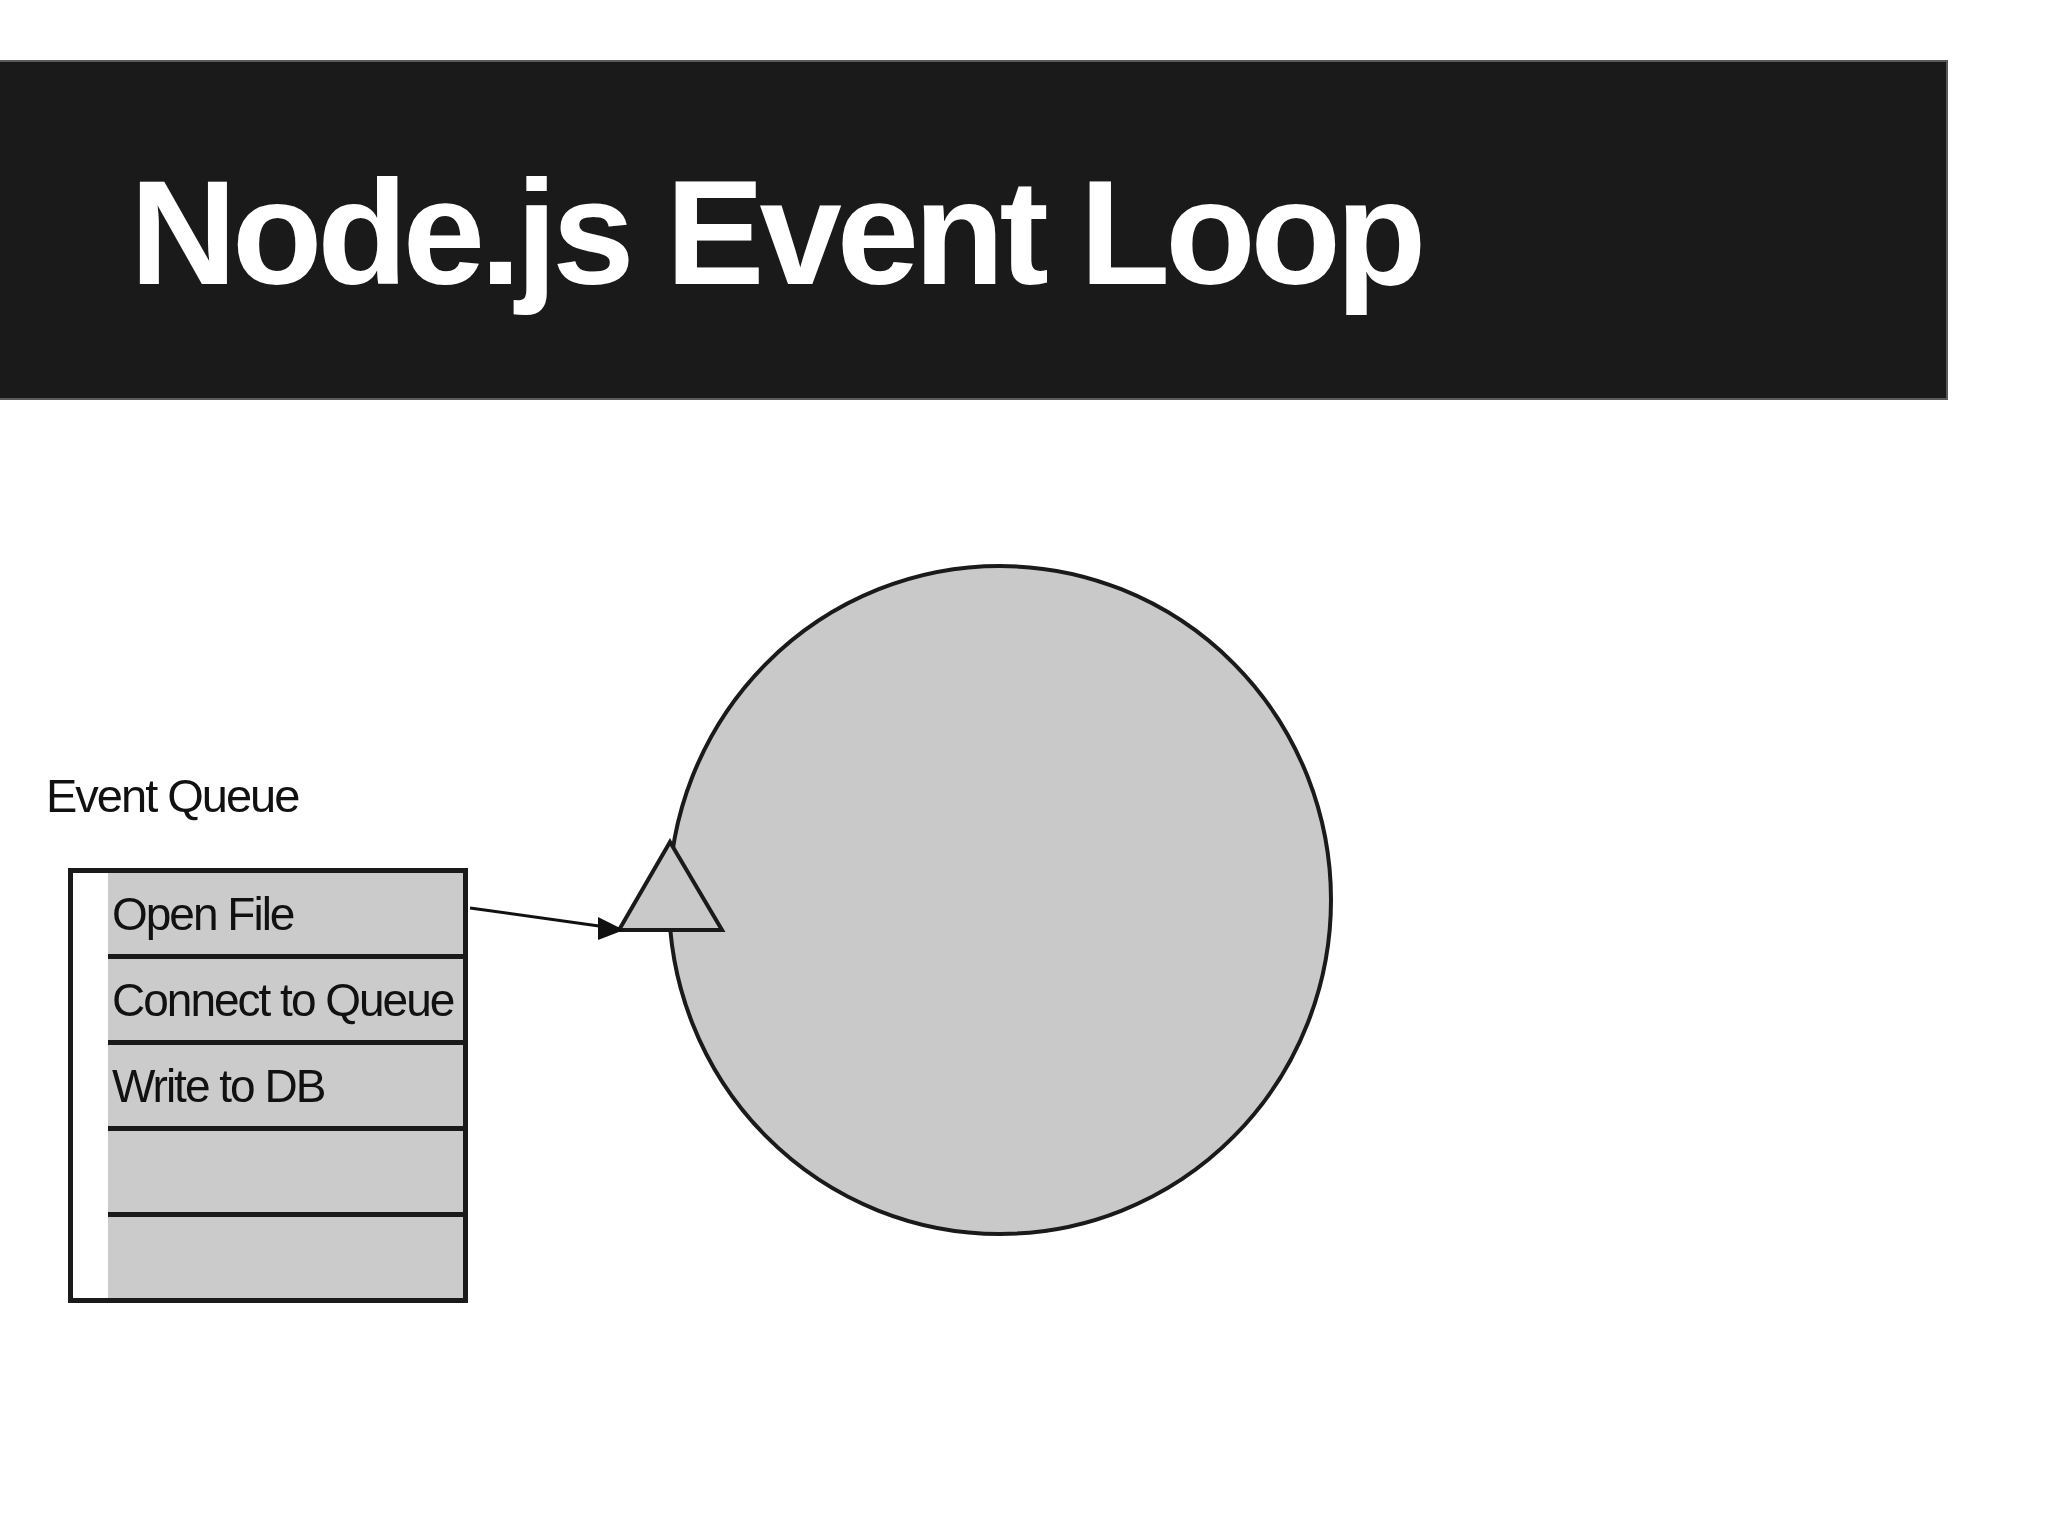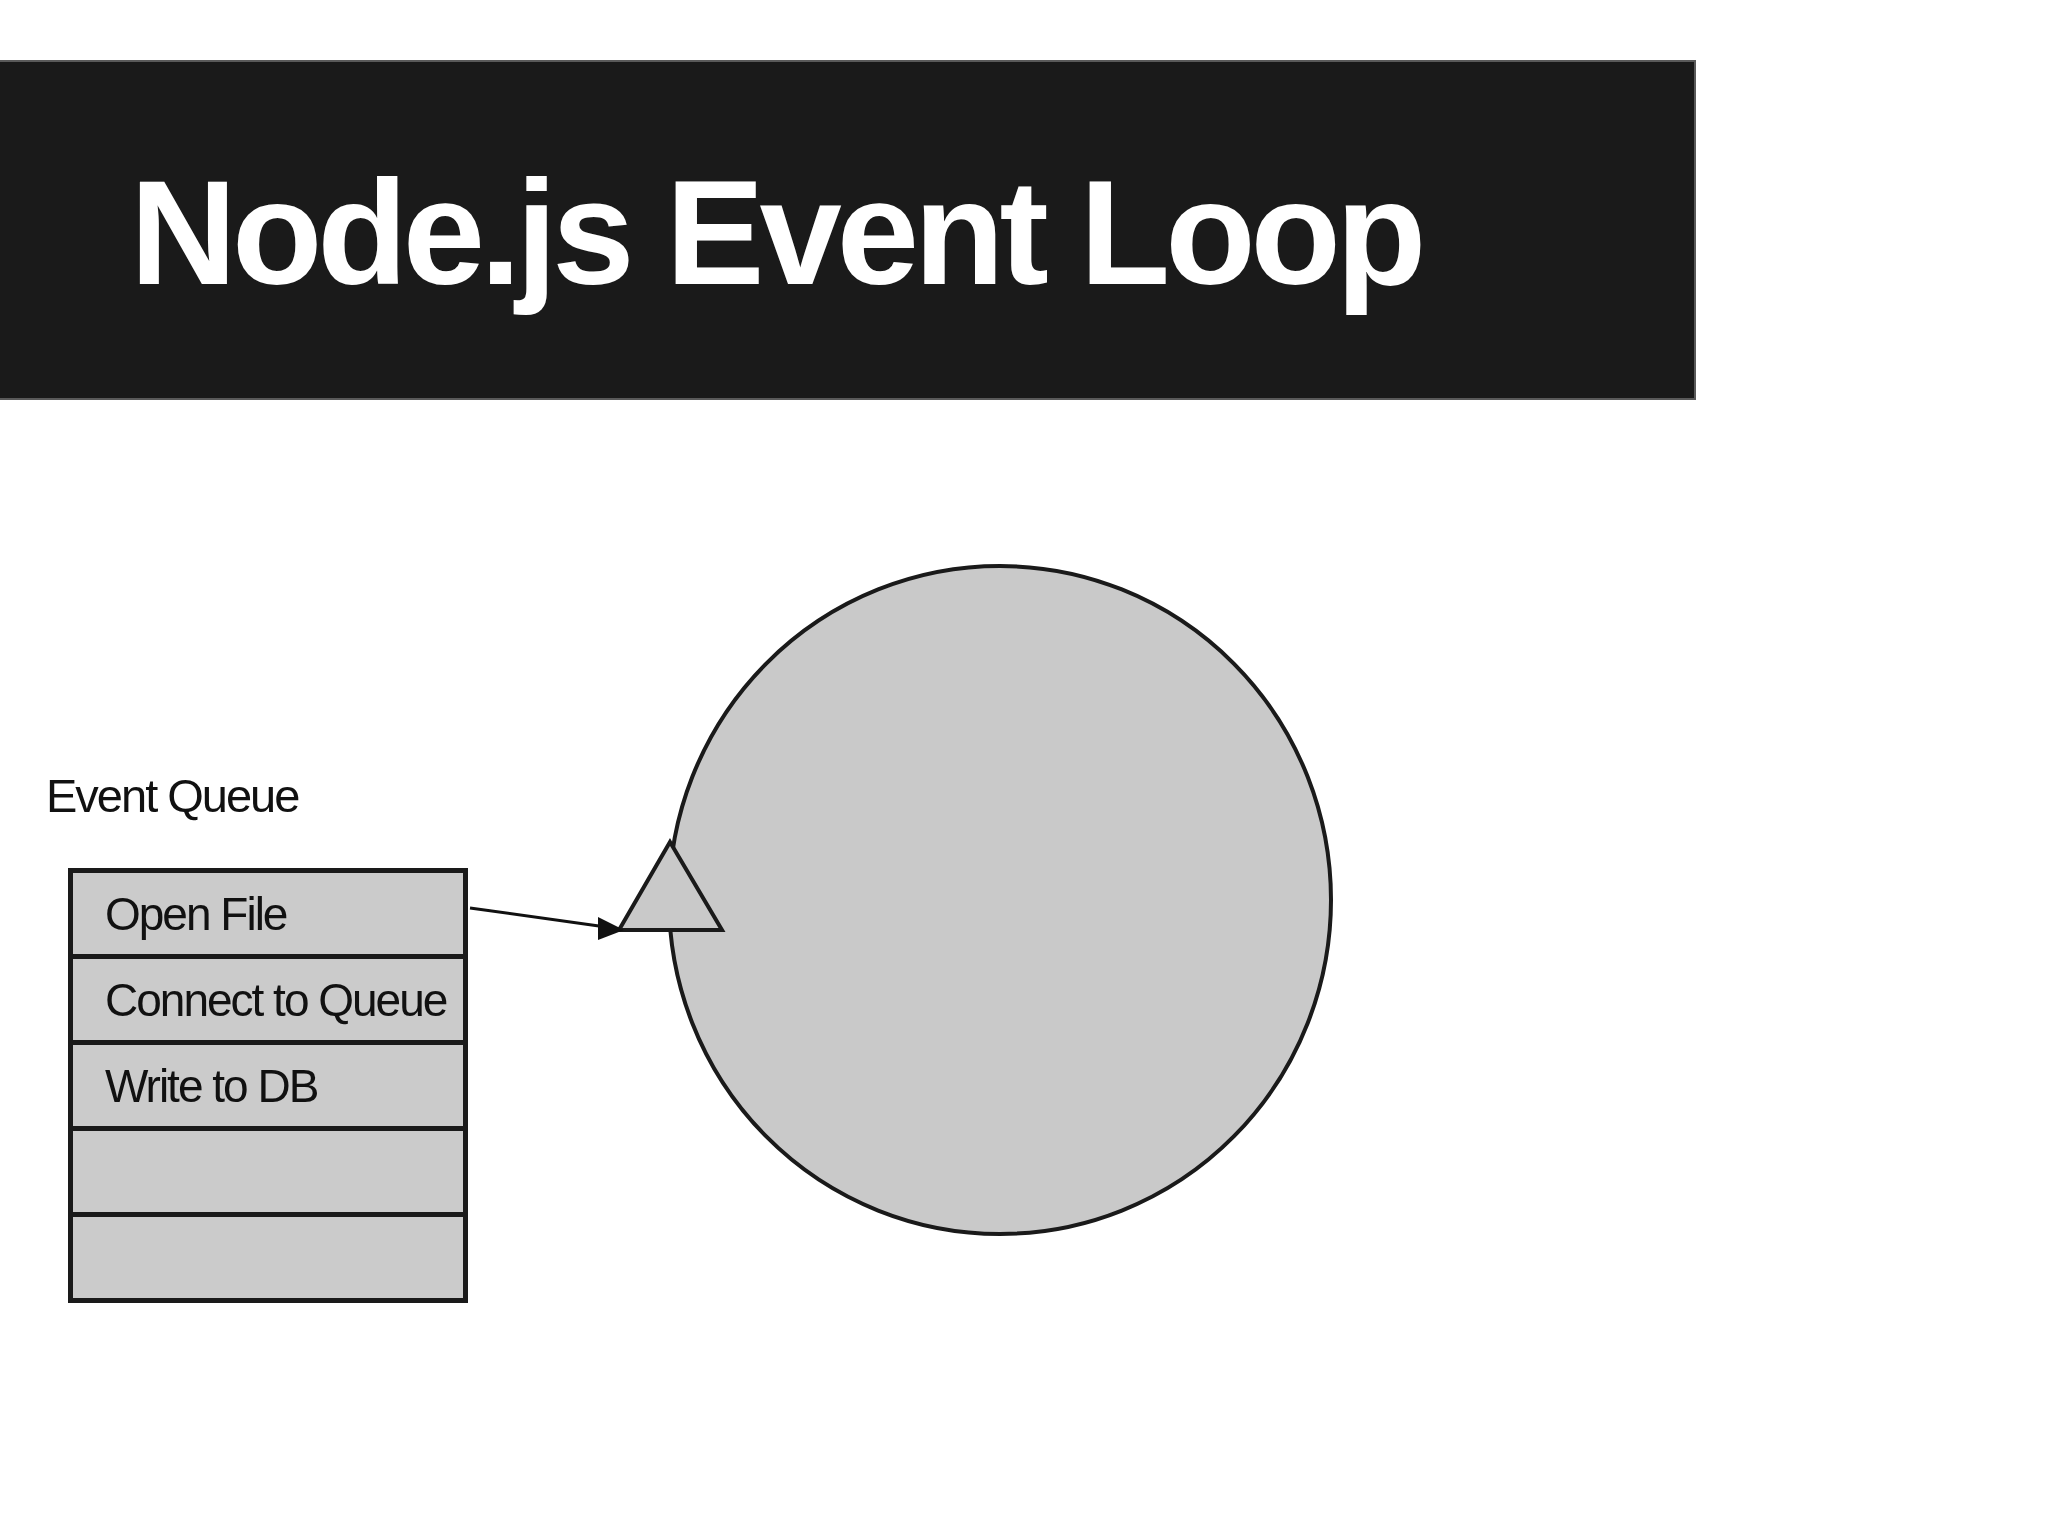--- a/index.html
+++ b/index.html
@@ -20,21 +20,21 @@
     width:2048px;height:1536px;
     background:var(--background);
     overflow:hidden;
     font-family:"Liberation Sans", sans-serif;
   }
 
   
   .band{
     position:absolute;
     left:0;top:60px;
-    width:1696px;height:340px;
+    width:1948px;height:340px;
     background:var(--band);
     border-top:2px solid var(--band-edge);
     border-right:2px solid var(--band-edge);
     border-bottom:2px solid var(--band-edge);
     box-sizing:border-box;
   }
   .band h1{
     position:absolute;
     left:130px;top:90px;
     margin:0;
@@ -65,26 +65,27 @@
     border:5px solid var(--outline);
     display:flex;
     flex-direction:column;
   }
   .queue-row{
     flex:1 1 0;
     background:var(--row-fill);
     border-top:5px solid var(--outline);
     display:flex;
     align-items:center;
-    padding-left:32px;
+    padding-left:4px;
     font-size:46px;
     letter-spacing:-2px;
     color:var(--body-text);
     white-space:nowrap;
     overflow:hidden;
+    margin-left:35px;
   }
   .queue-row:first-child{border-top:none;}
 
   
   .shapes{
     position:absolute;
     left:0;top:0;width:2048px;height:1536px;
   }
   .loop-circle{fill:var(--shape-fill);stroke:var(--outline);stroke-width:4;}
   .notch-triangle{fill:var(--shape-fill);stroke:var(--outline);stroke-width:4;stroke-linejoin:miter;}

